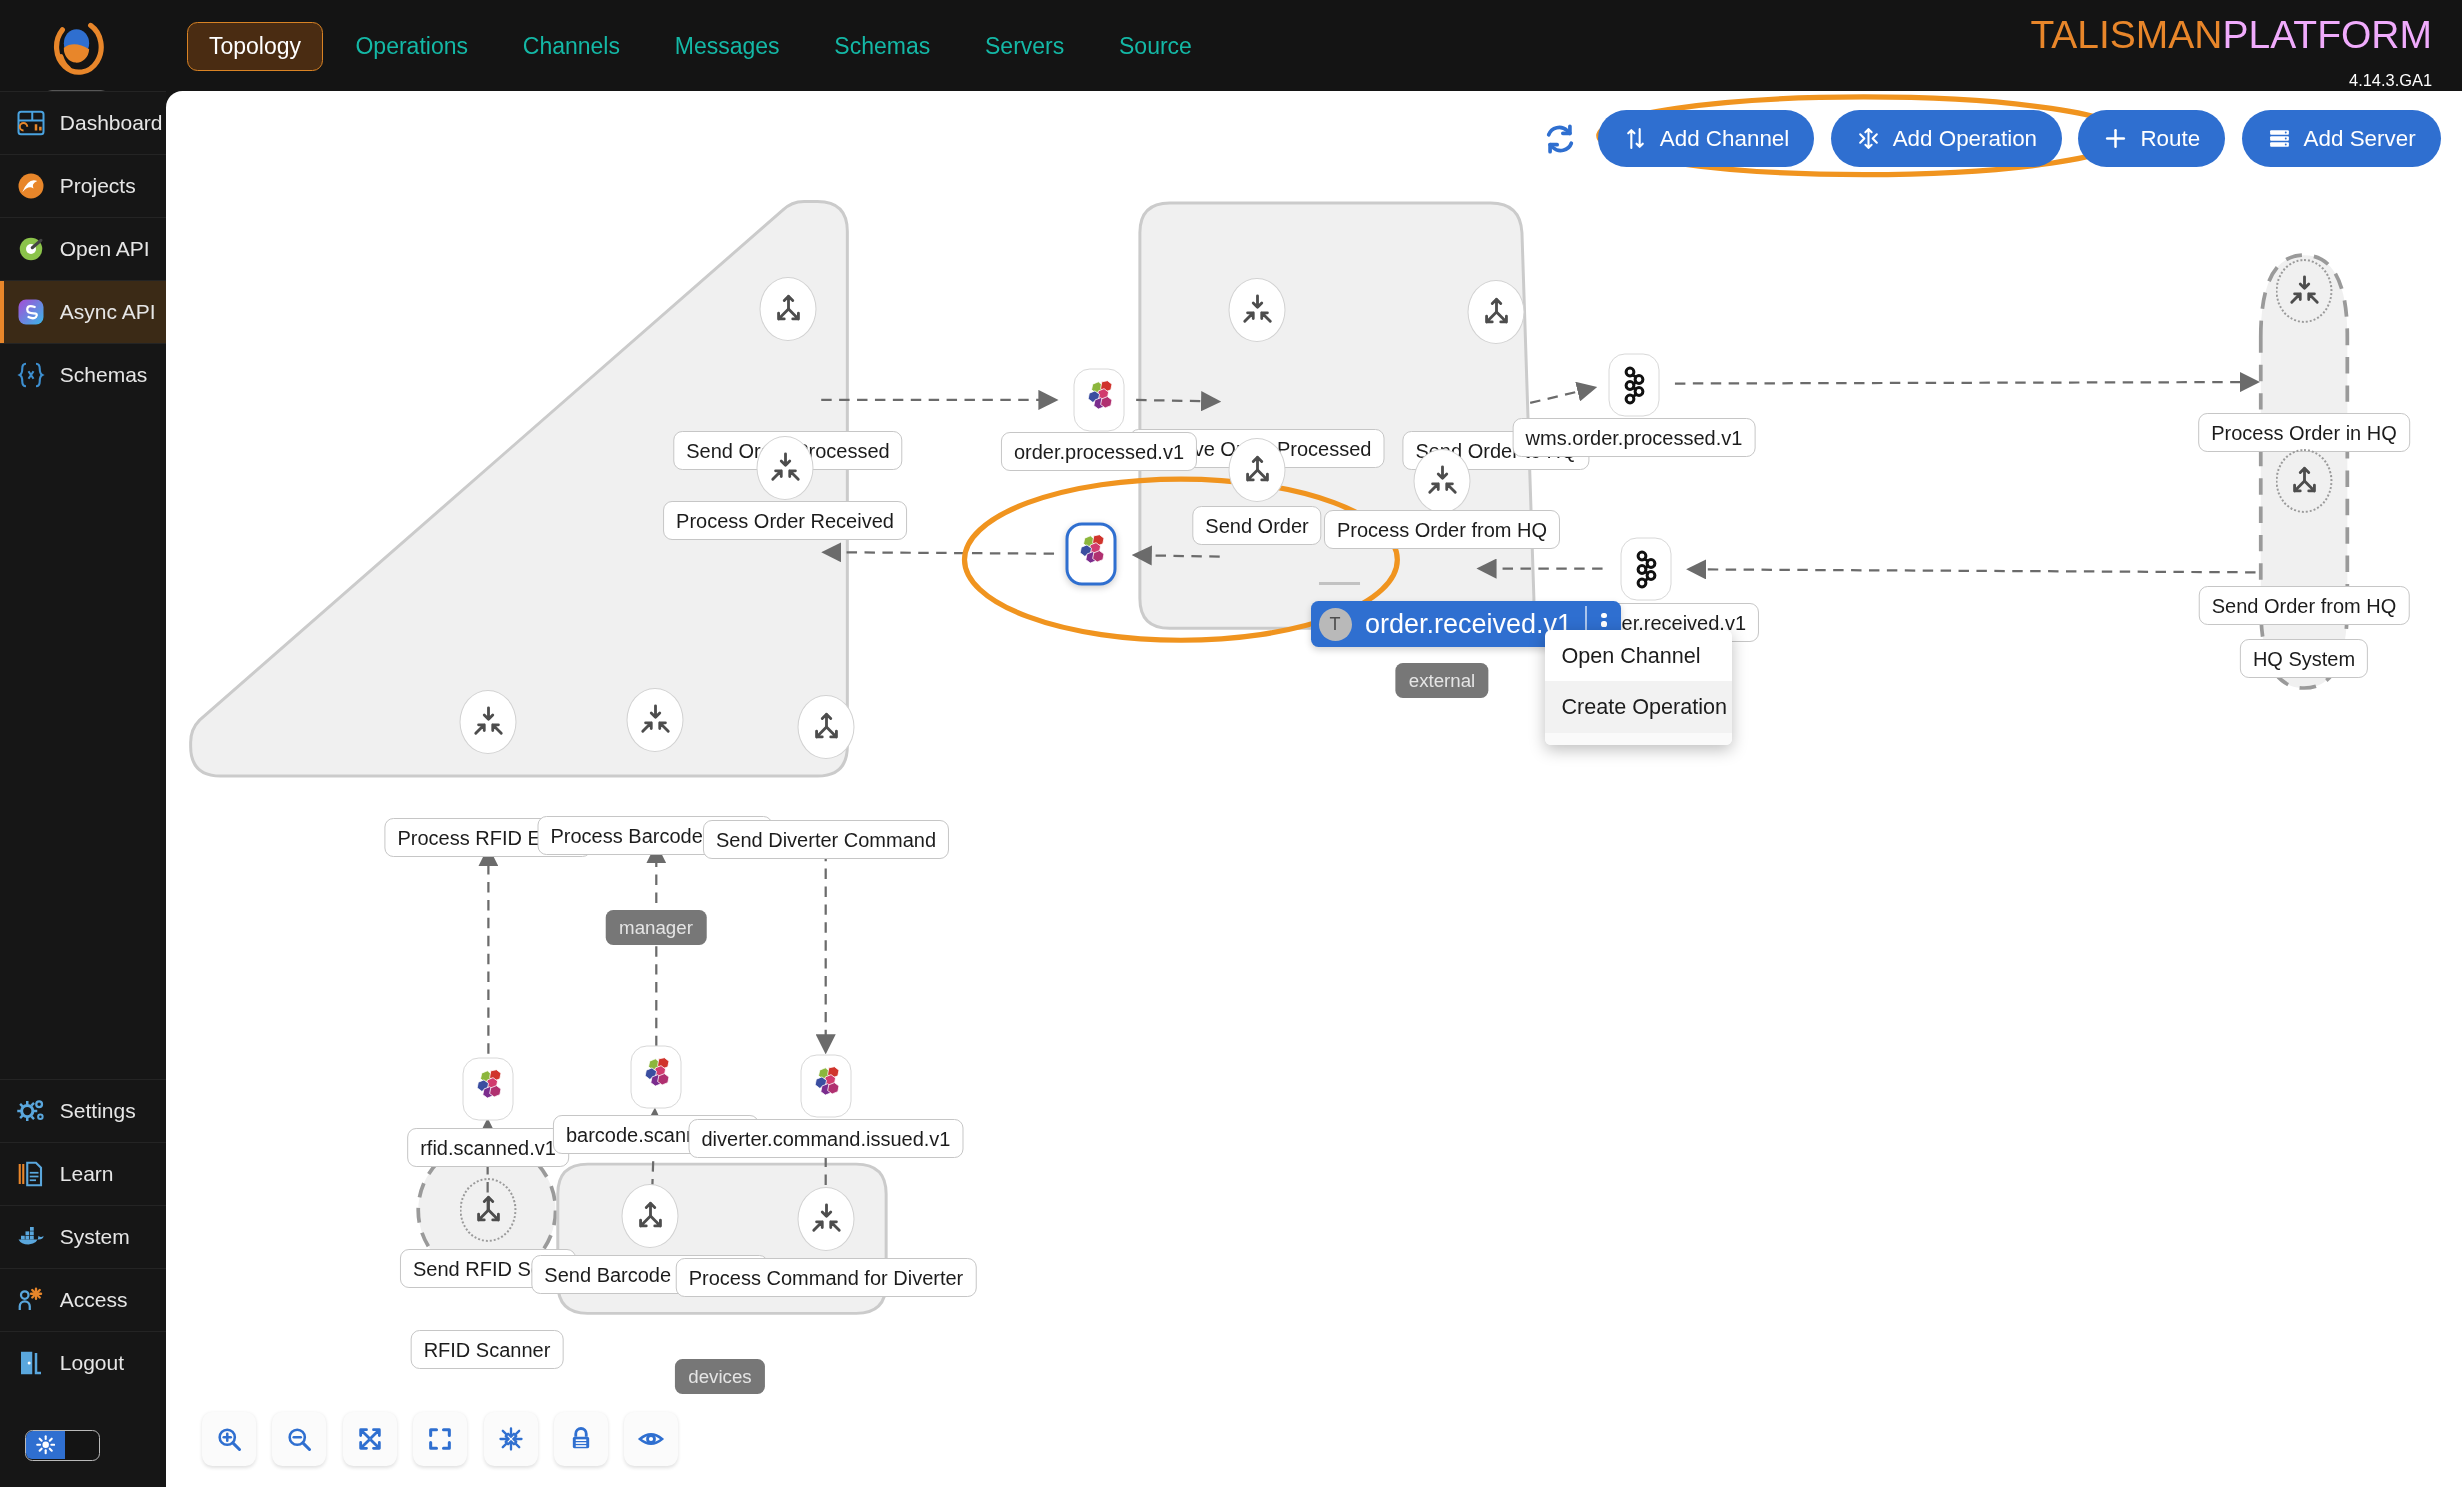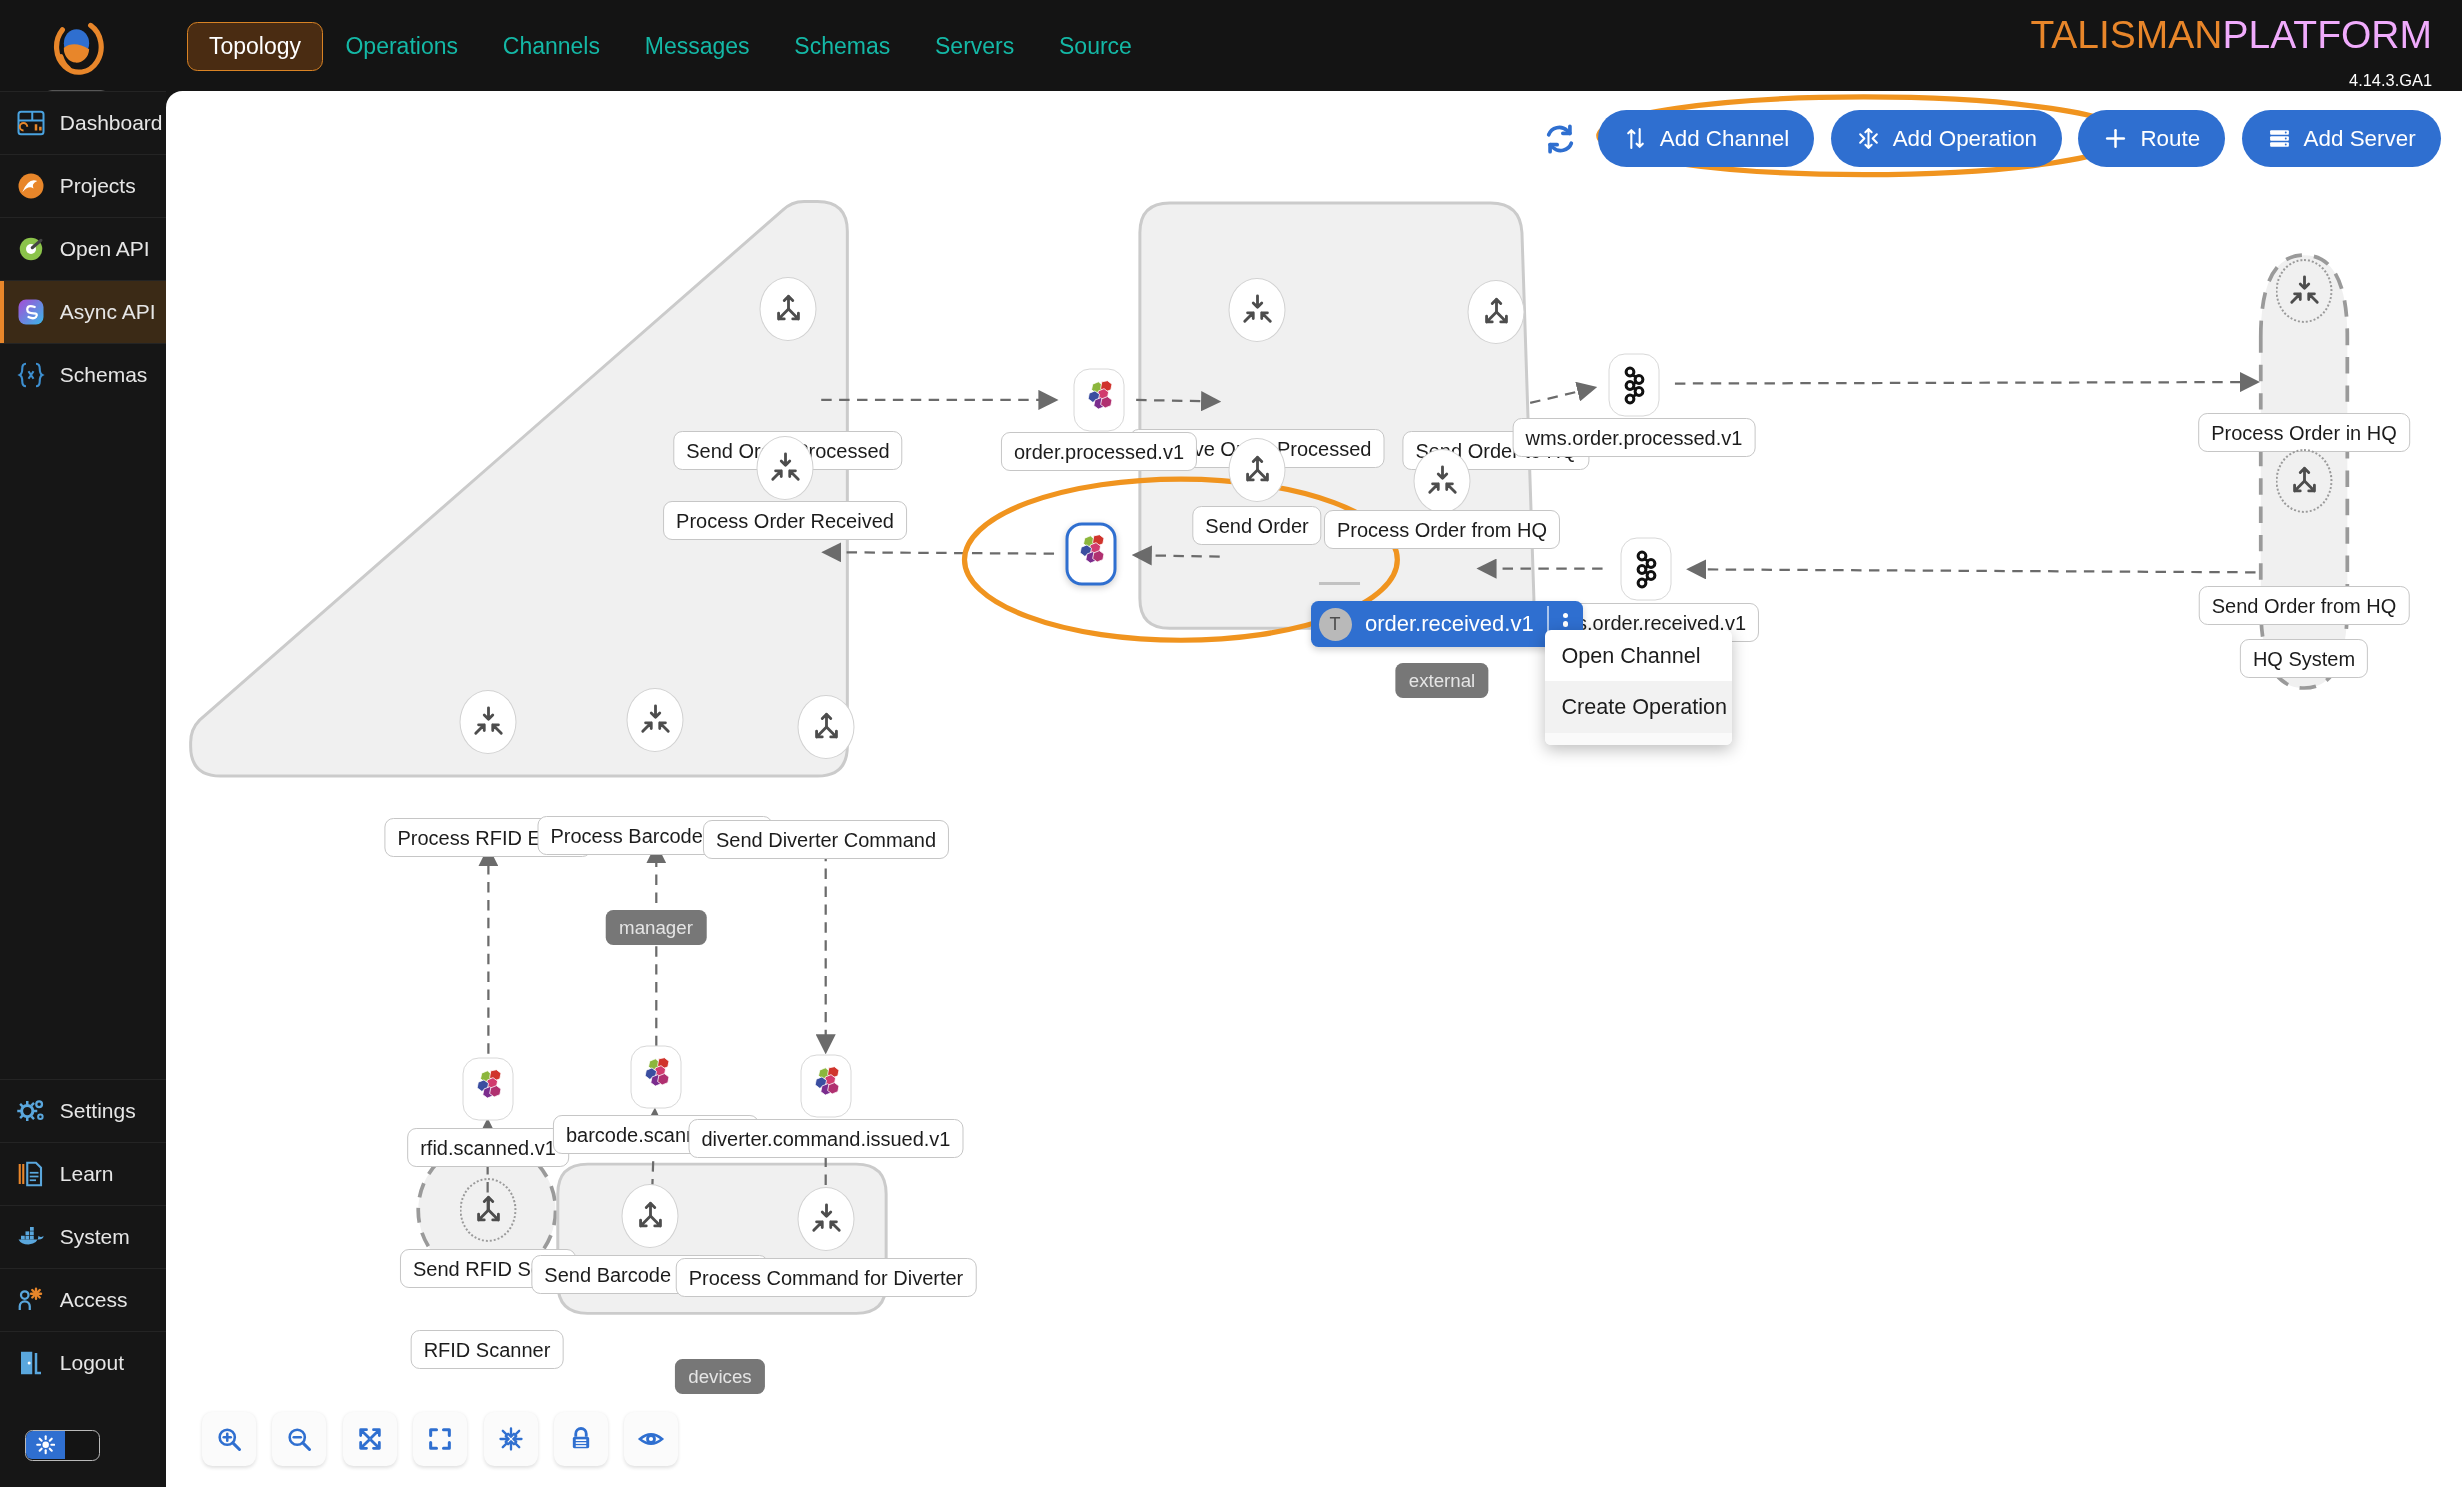--- a/index.html
+++ b/index.html
@@ -22,21 +22,21 @@
   #logo-ring {
     position: absolute; left: 0; top: 0; width: 61px; height: 61px;
   }
   #dev-badge {
     position: absolute; left: 43px; top: 90px; width: 67px; height: 33px;
     background: #565656; color: #ffffff; border-radius: 9px;
     font-size: 18.7px; line-height: 33px; text-align: center; font-weight: 600;
   }
   #nav-tabs {
     position: absolute; left: 187px; top: 19.4px; height: 54px;
-    display: flex; align-items: center; gap: 0px;
+    display: flex; align-items: center; gap: 10px;
   }
   .nav-tab {
     color: #14b8a6; font-size: 23px; padding: 12px 22.4px; border-radius: 10.4px;
     white-space: nowrap; cursor: pointer;
   }
   .nav-tab.active {
     background: #4a2c12; border: 1.5px solid #d98324; color: #ffffff;
     padding: 10.4px 21px;
   }
   #brand {
@@ -134,21 +134,21 @@
     position: absolute; left: 1145px; top: 510px;
     height: 46px; background: #2f6fd0; border-radius: 7.5px;
     display: flex; align-items: center; color: #ffffff;
     box-shadow: 0 3px 7.5px rgba(0,0,0,.18); cursor: pointer;
   }
   #sel-pill .avatar {
     width: 33px; height: 33px; border-radius: 50%; background: #b9b9b9;
     margin-left: 7.5px; color: #4d4d4d; font-size: 18px;
     display:flex; align-items:center; justify-content:center;
   }
-  #sel-pill .pill-text { font-size: 22px; padding: 0 13.4px; white-space: nowrap; }
+  #sel-pill .pill-text { font-size: 27px; padding: 0 13.4px; white-space: nowrap; }
   #sel-pill .divider { width: 1.5px; height: 37px; background: rgba(255,255,255,.6); }
   #sel-pill .kebab {
     width: 34px; display: flex; flex-direction: column; align-items: center;
     gap: 3.7px; cursor: pointer;
   }
   #sel-pill .kebab i { width: 5.2px; height: 5.2px; border-radius: 50%; background:#fff; display:block;}
 
   
   #ctx-menu {
     position: absolute; left: 1379px; top: 539px; width: 187px;

